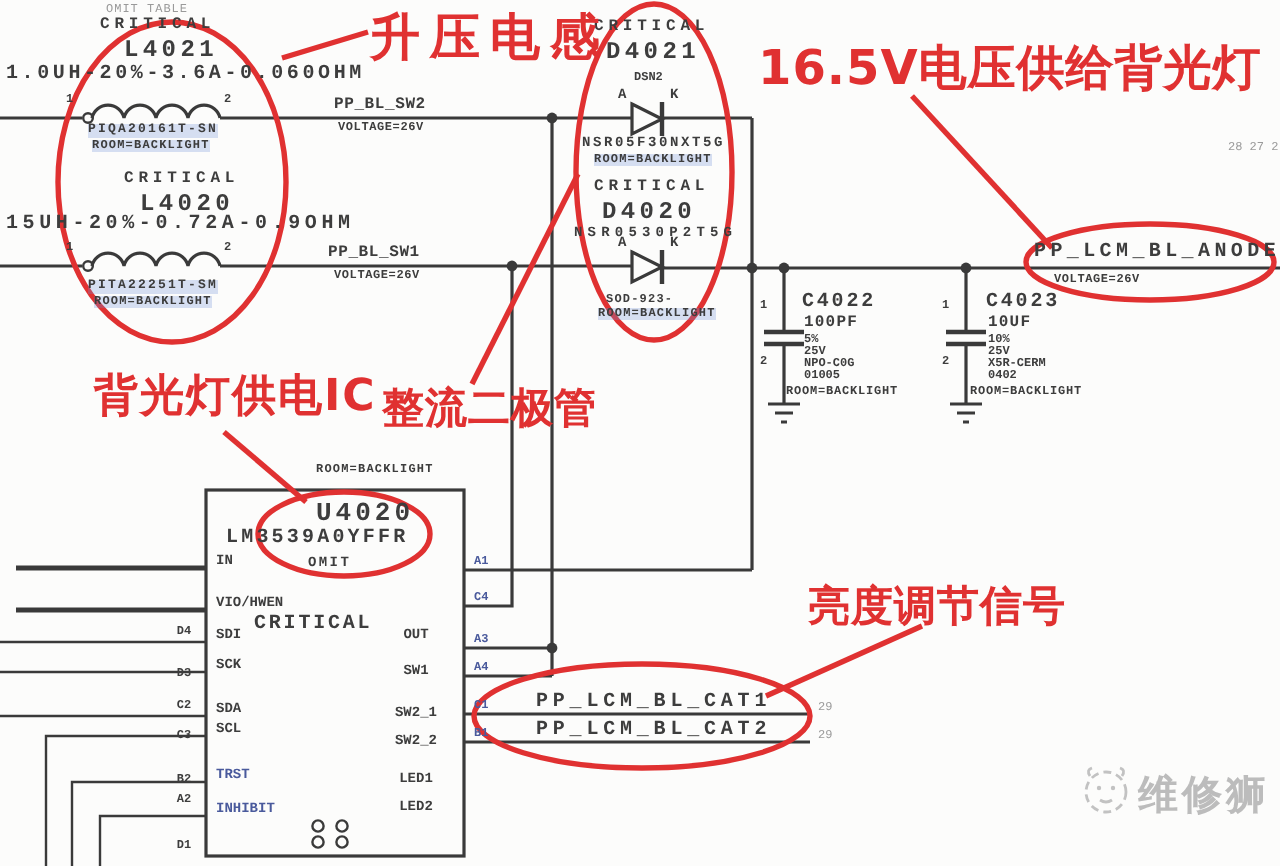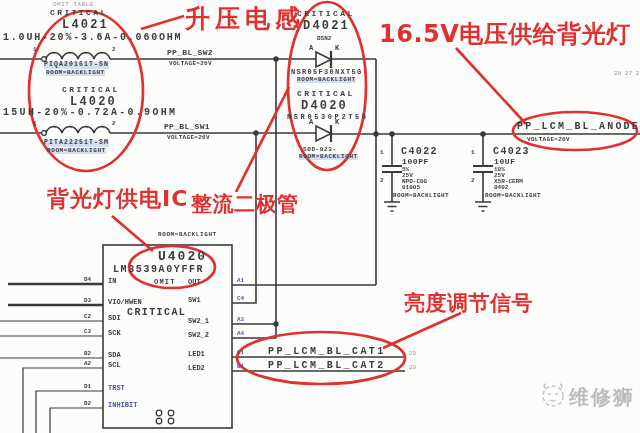--- a/index.html
+++ b/index.html
@@ -9,21 +9,21 @@
   .t{position:absolute;font-weight:bold;white-space:nowrap;line-height:1.05;color:#3d3d3d;}
   .sz6{font-size:6px;} .sz65{font-size:6.5px;} .sz7{font-size:7px;} .sz8{font-size:8px;}
   .sz9{font-size:10px;} .sz10{font-size:10px;} .sz12{font-size:12px;} .sz13{font-size:13px;margin-left:11px;}
   .gray{color:#9a9a9a;font-weight:normal;}
   .blue{color:#4a5a9c;}
   .hl{background:rgba(110,145,215,.28);}
   .cn{position:absolute;font-family:"DejaVu Sans","Liberation Sans",sans-serif;font-weight:bold;
       color:#e03131;white-space:nowrap;line-height:1;}
   .wm{position:absolute;font-family:"DejaVu Sans","Liberation Sans",sans-serif;color:#bcbcbc;
       font-weight:bold;white-space:nowrap;}
-  .ra{text-align:left;}
+  .ra{text-align:center;margin-top:36px;}
 </style>
 </head>
 <body>
 
 <div id="stage">
 
   <svg width="640" height="433" viewBox="0 0 640 433">
     <g stroke="#3a3a3a" fill="none" stroke-width="1.6">
 
       <g>

